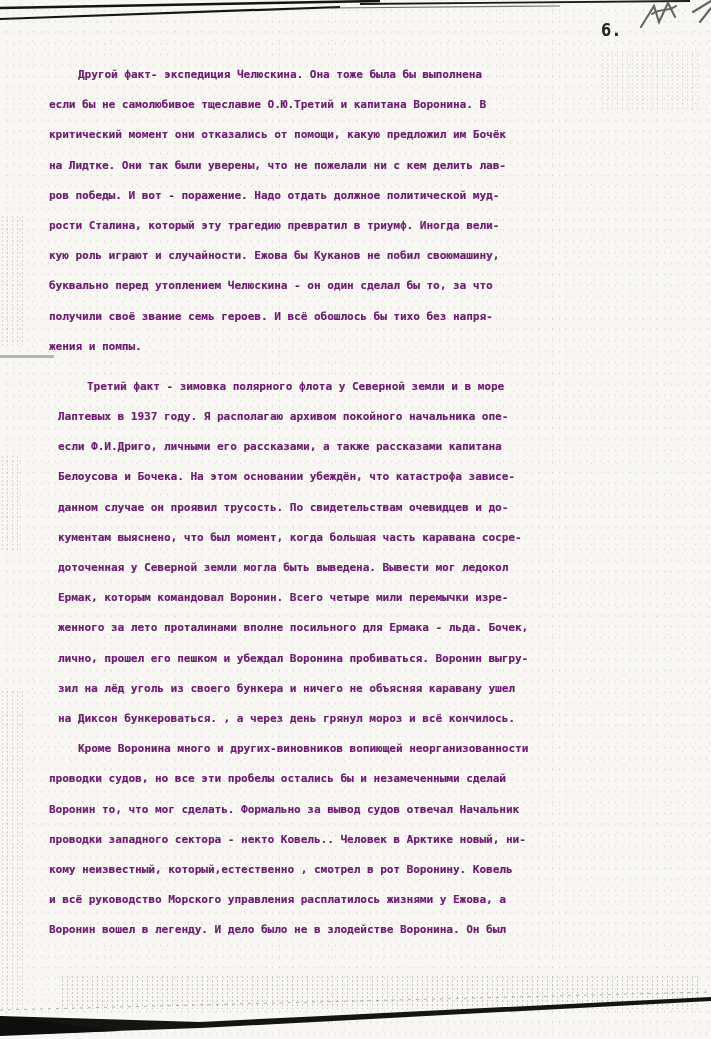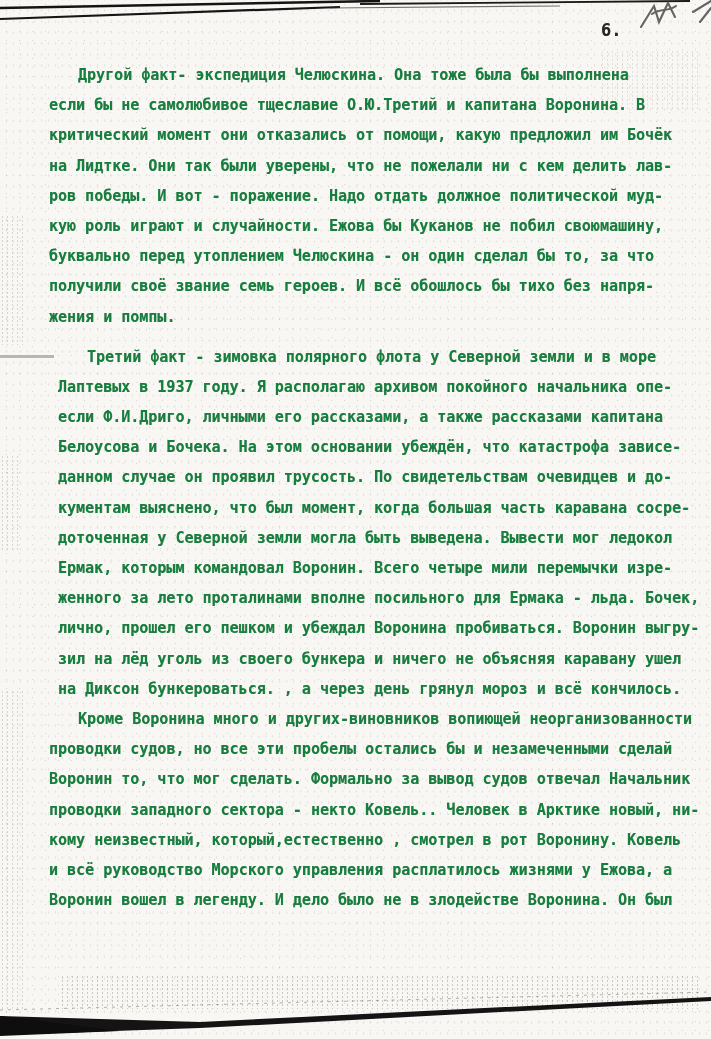--- a/index.html
+++ b/index.html
@@ -21,21 +21,21 @@
     background-image:radial-gradient(rgba(60,60,60,.55) .8px, transparent 1.05px);
     background-size:5px 4px;opacity:.33;
   }
   .page-number{
     position:absolute;left:601px;top:20px;
     font-size:17px;font-weight:bold;color:#262626;
     text-shadow:0 0 .6px rgba(0,0,0,.45);
   }
   .text-block{
     position:absolute;left:49px;top:60px;width:660px;
-    color:#15803d;font-size:15px;font-weight:bold;line-height:30.2px;
+    color:#701a75;font-size:11px;font-weight:bold;line-height:30.2px;
     text-shadow:.3px .3px 0 rgba(34,34,34,.35);
   }
   .para{margin:0;}
   .para-2{margin-top:10px;margin-left:9px;}
   .line{white-space:pre;height:30.2px;}
   .para > .line:first-child{text-indent:29px;}
   svg.artifacts{position:absolute;inset:0;pointer-events:none;}
 </style>
 </head>
 <body>
@@ -51,20 +51,21 @@
 
 <div class="page-number">6.</div>
 
 <div class="text-block">
   <div class="para para-1">
     <div class="line">Другой факт- экспедиция Челюскина. Она тоже была бы выполнена</div>
     <div class="line">если бы не самолюбивое тщеславие О.Ю.Третий и капитана Воронина. В</div>
     <div class="line">критический момент они отказались от помощи, какую предложил им Бочёк</div>
     <div class="line">на Лидтке. Они так были уверены, что не пожелали ни с кем делить лав-</div>
     <div class="line">ров победы. И вот - поражение. Надо отдать должное политической муд-</div>
+    <div class="line">рости Сталина, который эту трагедию превратил в триумф. Иногда вели-</div>
     <div class="line">кую роль играют и случайности. Ежова бы Куканов не побил своюмашину,</div>
     <div class="line">буквально перед утоплением Челюскина - он один сделал бы то, за что</div>
     <div class="line">получили своё звание семь героев. И всё обошлось бы тихо без напря-</div>
     <div class="line">жения и помпы.</div>
   </div>
   <div class="para para-2">
     <div class="line">Третий факт - зимовка полярного флота у Северной земли и в море</div>
     <div class="line">Лаптевых в 1937 году. Я располагаю архивом покойного начальника опе-</div>
     <div class="line">если Ф.И.Дриго, личными его рассказами, а также рассказами капитана</div>
     <div class="line">Белоусова и Бочека. На этом основании убеждён, что катастрофа зависе-</div>

